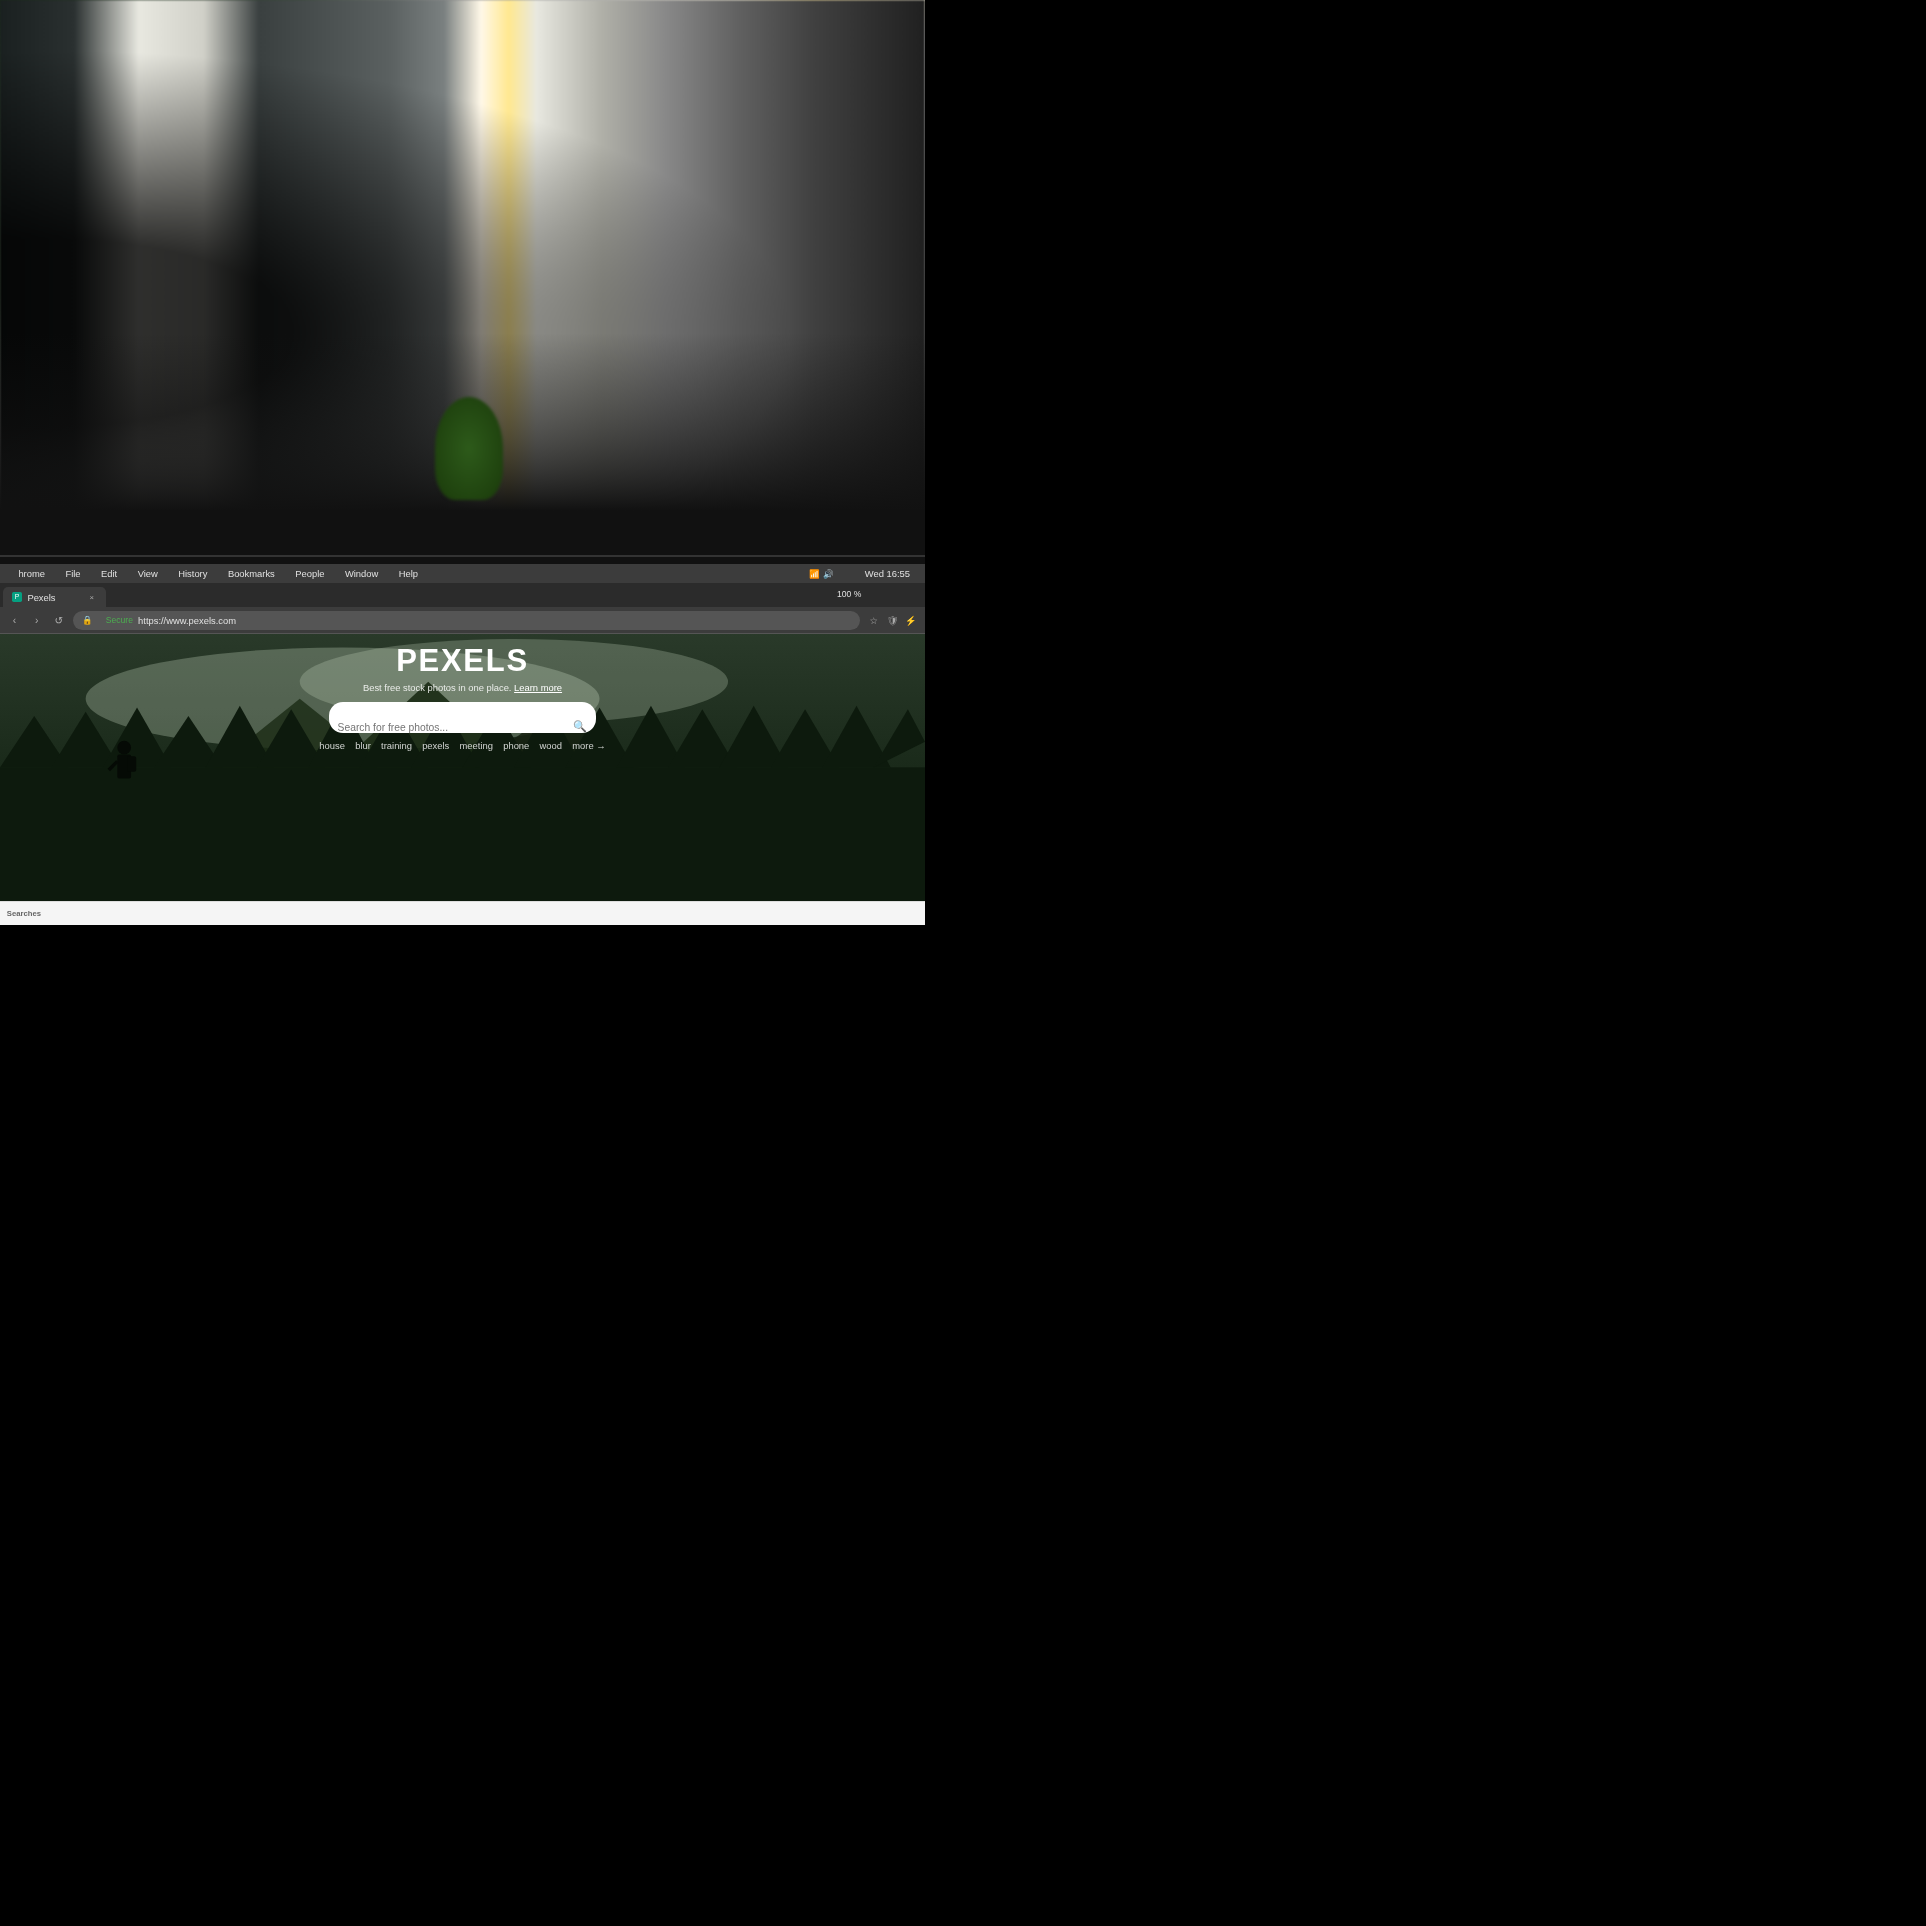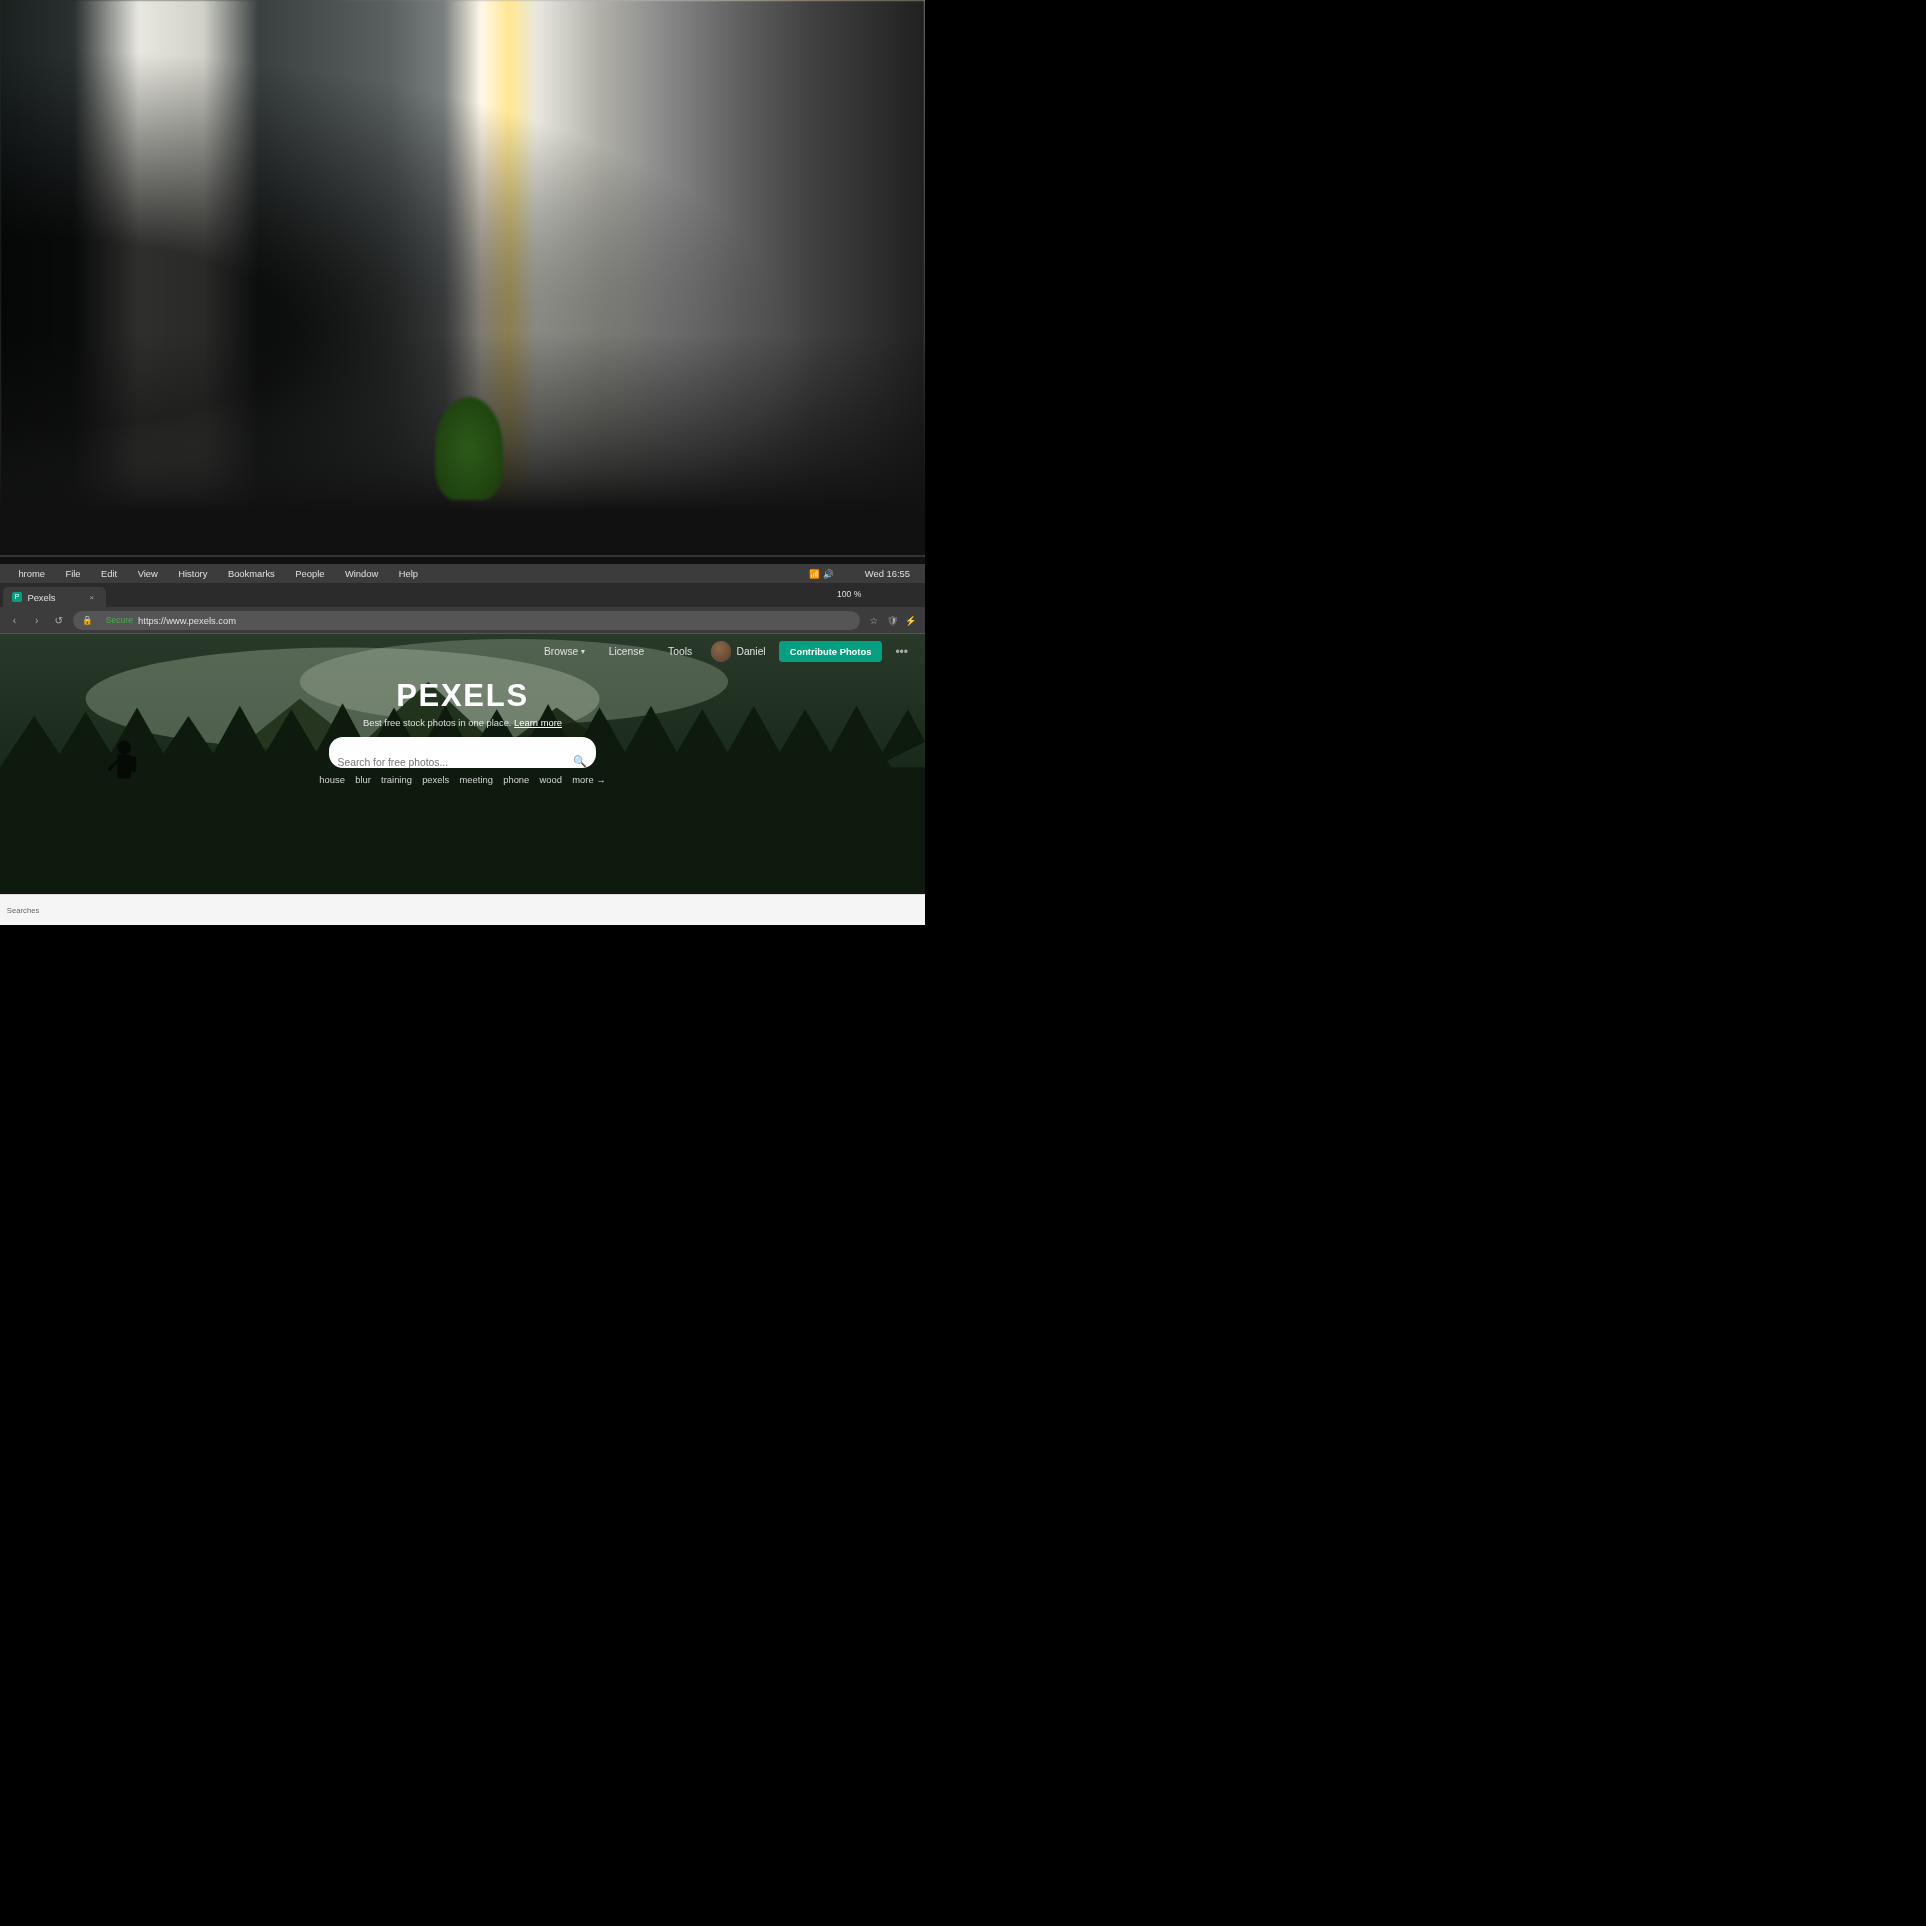--- a/index.html
+++ b/index.html
@@ -398,28 +398,29 @@
       gap: 1.7px;
       cursor: pointer;
     }
 
     
     .status-bar {
       position: absolute;
       bottom: 0;
       left: 0;
       width: 100%;
-      height: 31px;
+      height: 24px;
       background: #f5f5f5;
       display: flex;
       align-items: center;
       padding: 0 6.8px;
       font-size: 7.7px;
       color: #666;
       border-top: 0.9px solid #ddd;
+      font-weight: bold;
     }
 
     .clock-text {
       font-size: 9.4px;
       color: #e0e0e0;
       font-weight: 500;
     }
 
     .battery-text {
       font-size: 8.6px;
@@ -537,37 +538,20 @@
 
           <circle cx="0" cy="-8" r="8" fill="#050a05"></circle>
 
           <rect x="4" y="2" width="10" height="18" fill="#050a05" rx="2"></rect>
 
           <line x1="-8" y1="8" x2="-18" y2="18" stroke="#050a05" stroke-width="4"></line>
         </g>
       </svg>
     </div>
 
-    <div class="site-navbar">
-      <div class="nav-spacer"></div>
-      <div class="nav-link nav-browse">
-        <span>Browse</span>
-        <span class="nav-arrow">▾</span>
-      </div>
-      <div class="nav-link">License</div>
-      <div class="nav-link">Tools</div>
-      <div style="display:flex;align-items:center;gap:5.1px;">
-        <div class="nav-avatar">
-          <div class="nav-avatar-img"></div>
-        </div>
-        <span class="nav-link" style="padding:0;">Daniel</span>
-      </div>
-      <button class="btn-contribute">Contribute Photos</button>
-      <span class="nav-dots">•••</span>
-    </div>
 
     <div class="hero-content">
       <div class="site-logo">PEXELS</div>
       <div class="site-tagline">
         <span>Best free stock photos in one place.</span>
         <span class="tagline-link">Learn more</span>
       </div>
 
       <div class="search-bar">
         <input class="search-input-field" type="text" placeholder="Search for free photos..." style="">

